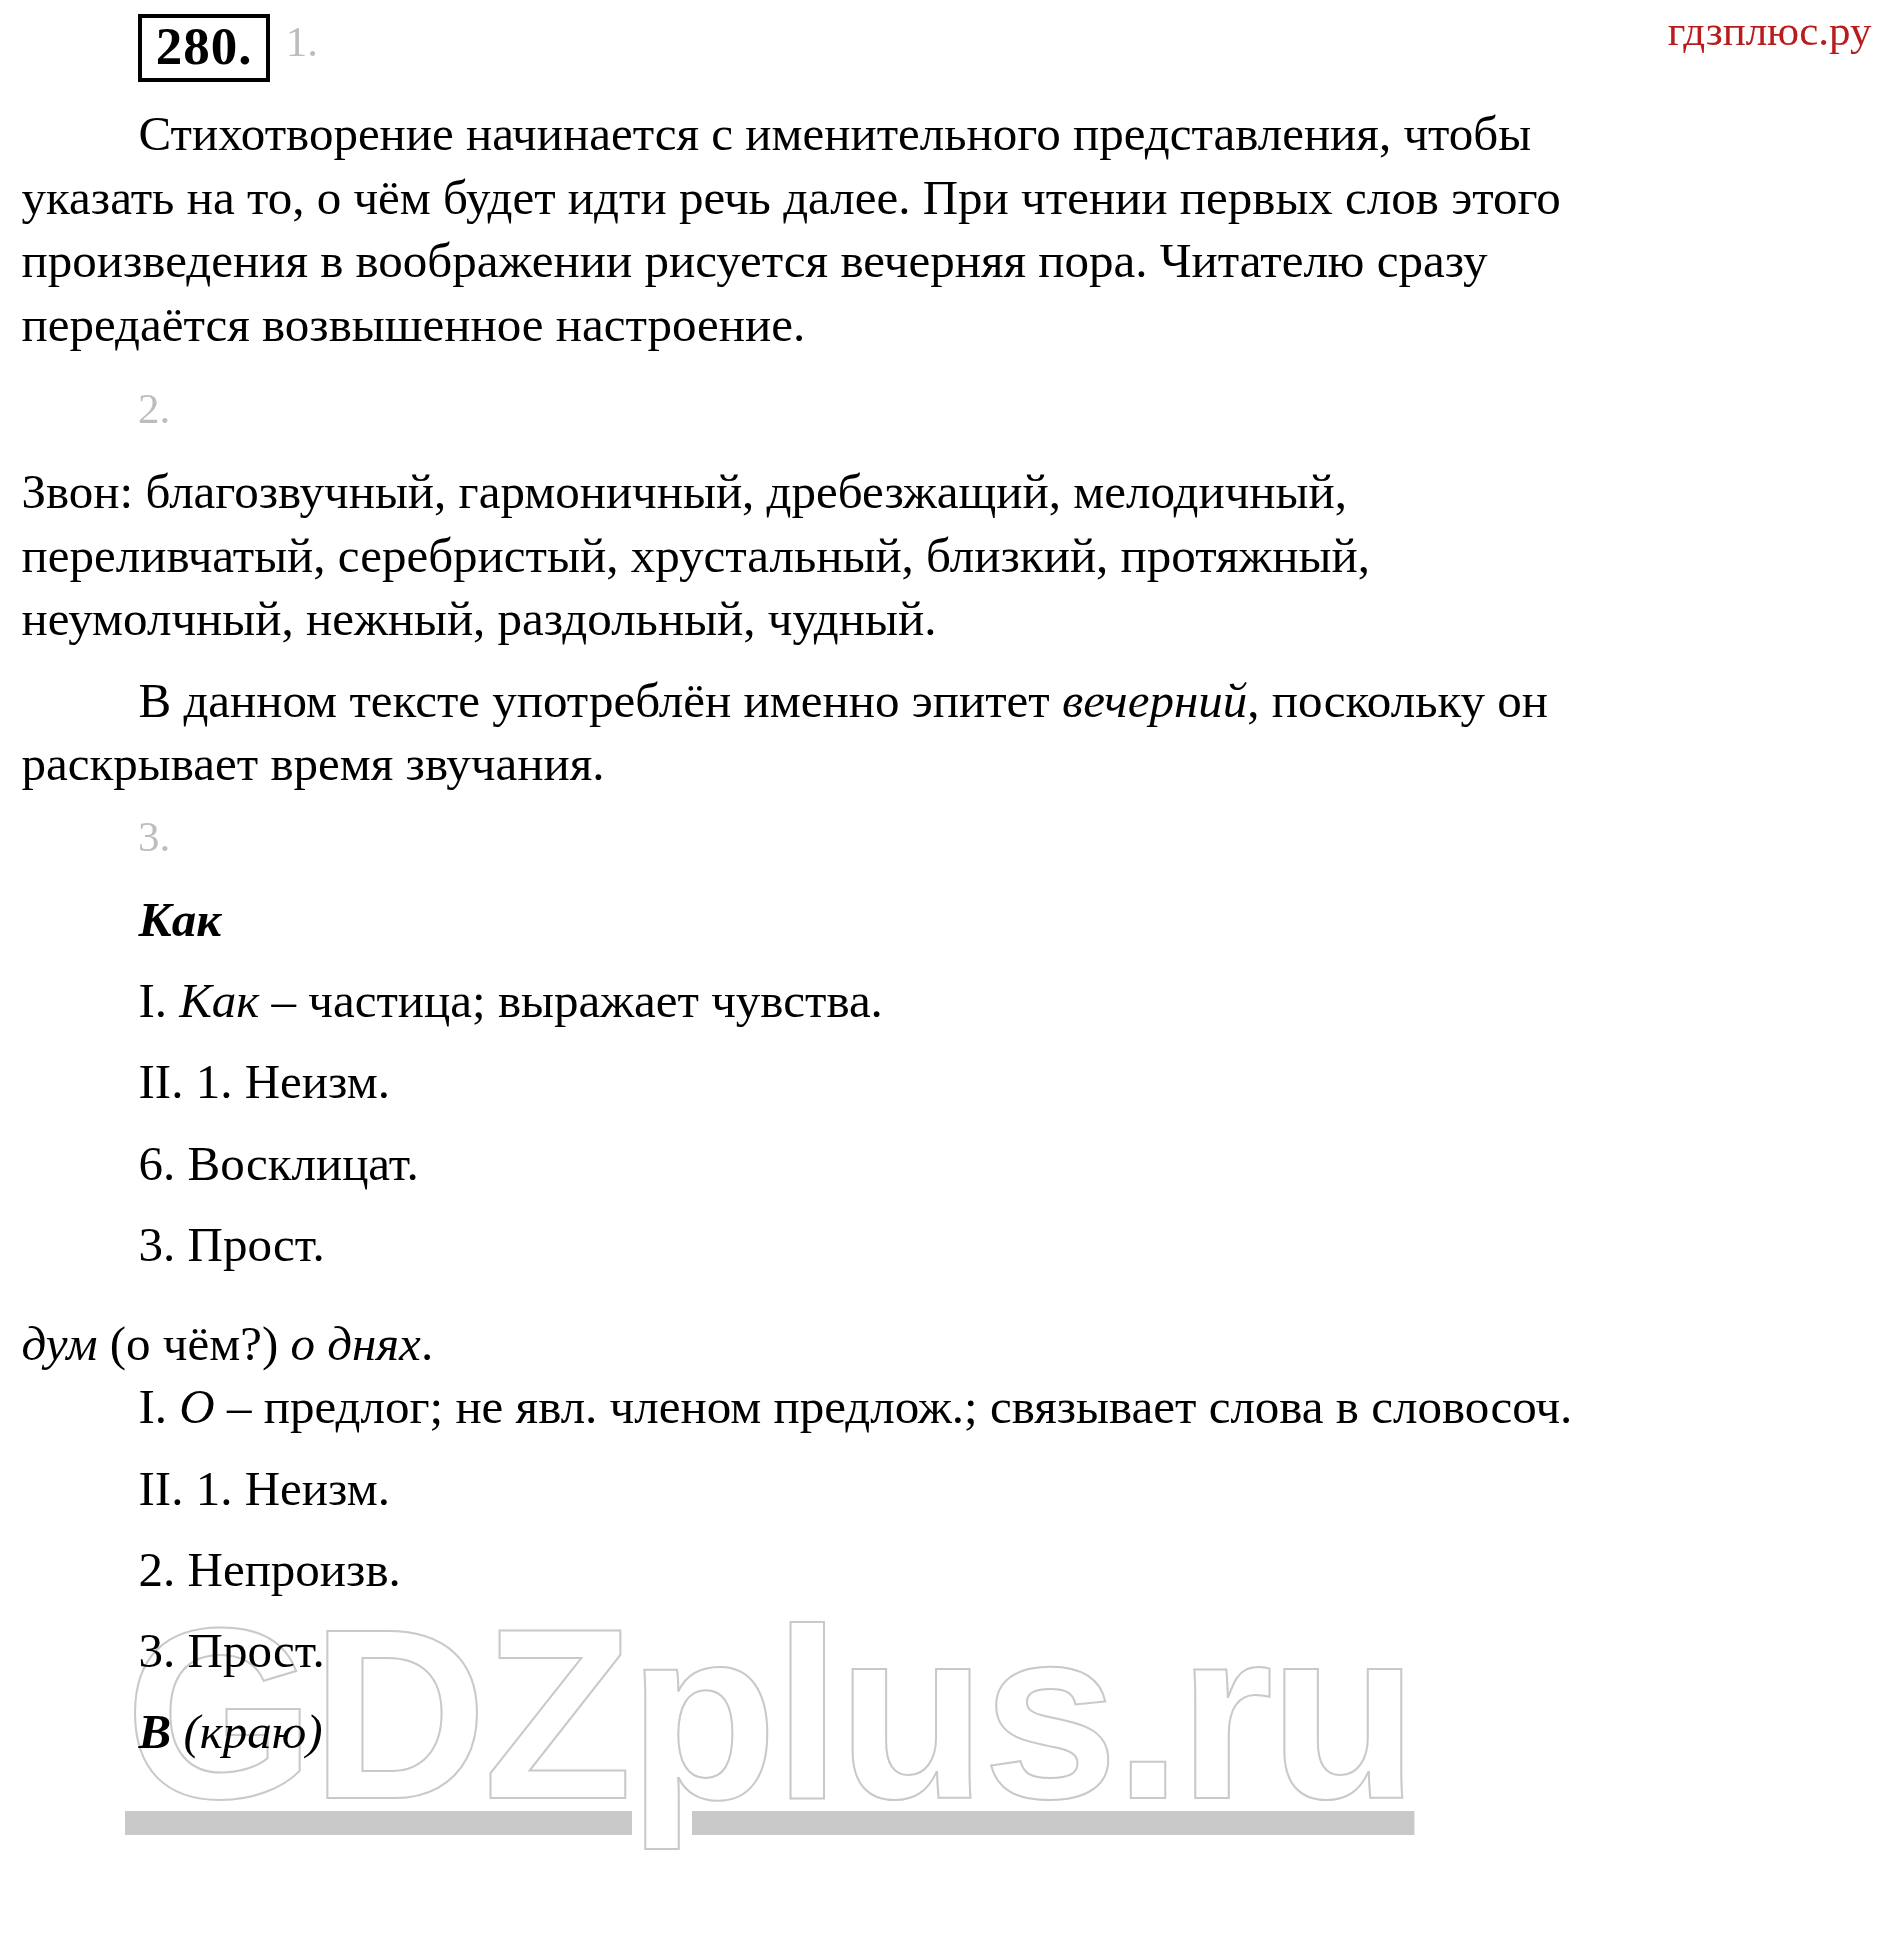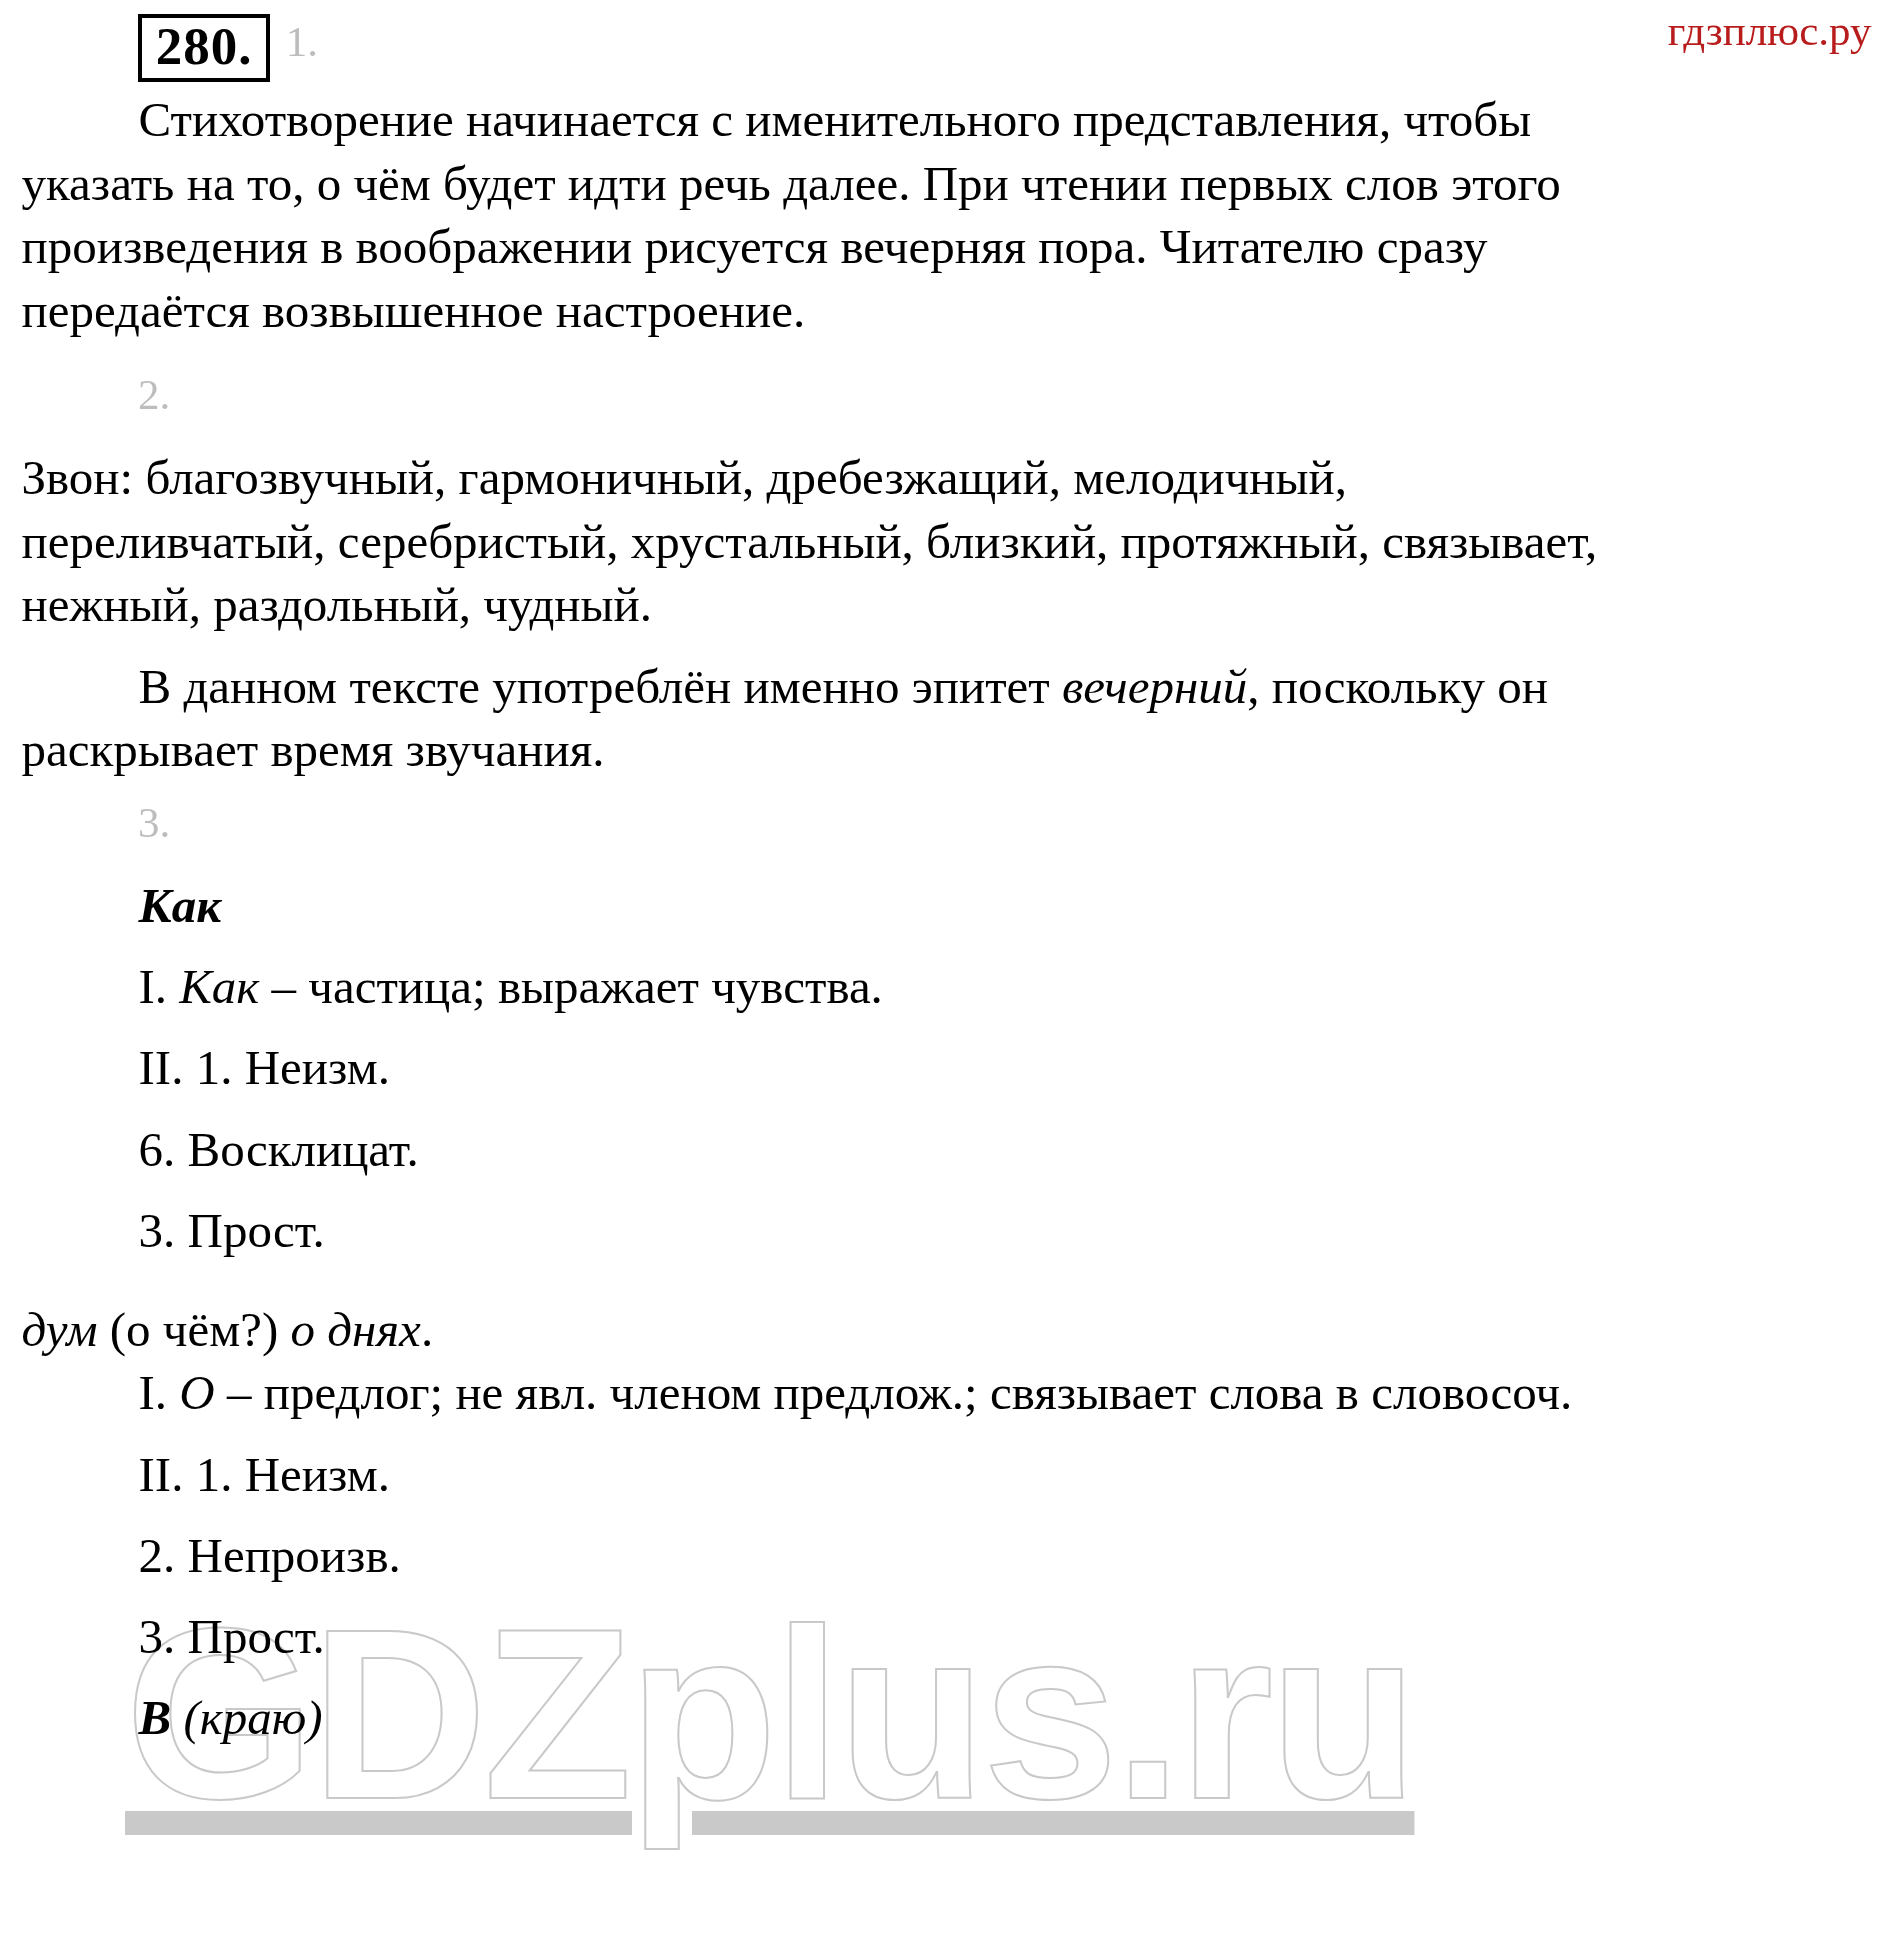--- a/index.html
+++ b/index.html
@@ -131,21 +131,21 @@
     font-weight: 400;
     font-style: italic;
   }
 
   em.it { font-weight: 400; }
   span.rm { font-style: normal; font-weight: 400; }
 
   .gap-sm { height: 17.6px; }
   .gap-md { height: 29px; }
 
-  .content-start { position: absolute; left: 0; top: 88px; width: 1639px; }
+  .content-start { position: absolute; left: 0; top: 102px; width: 1639px; }
 </style>
 </head>
 <body>
 
 <div class="watermark">GDZplus.ru</div>
 
 <div class="site-logo">гдзплюс.ру</div>
 
 <div class="page">
 
@@ -157,21 +157,21 @@
   <div class="content-start">
 
     <p class="para">Стихотворение начинается с именительного представления, чтобы указать на то, о чём будет идти речь далее. При чтении первых слов этого произведения в воображении рисуется вечерняя пора. Читателю сразу передаётся возвышенное настроение.</p>
 
     <div class="gap-md"></div>
 
     <p class="sub-marker">2.</p>
 
     <div class="gap-md"></div>
 
-    <p class="para no-indent">Звон: благозвучный, гармоничный, дребезжащий, мелодичный, переливчатый, серебристый, хрустальный, близкий, протяжный, связывает, нежный, раздольный, чудный.</p>
+    <p class="para no-indent">Звон: благозвучный, гармоничный, дребезжащий, мелодичный, переливчатый, серебристый, хрустальный, близкий, протяжный, неумолчный, нежный, раздольный, чудный.</p>
 
     <div class="gap-sm"></div>
 
     <p class="para"><span>В данном тексте употреблён именно эпитет </span><em class="it">вечерний</em><span>, поскольку он раскрывает время звучания.</span></p>
 
     <div class="gap-sm"></div>
 
     <p class="sub-marker">3.</p>
 
     <div class="gap-md"></div>

